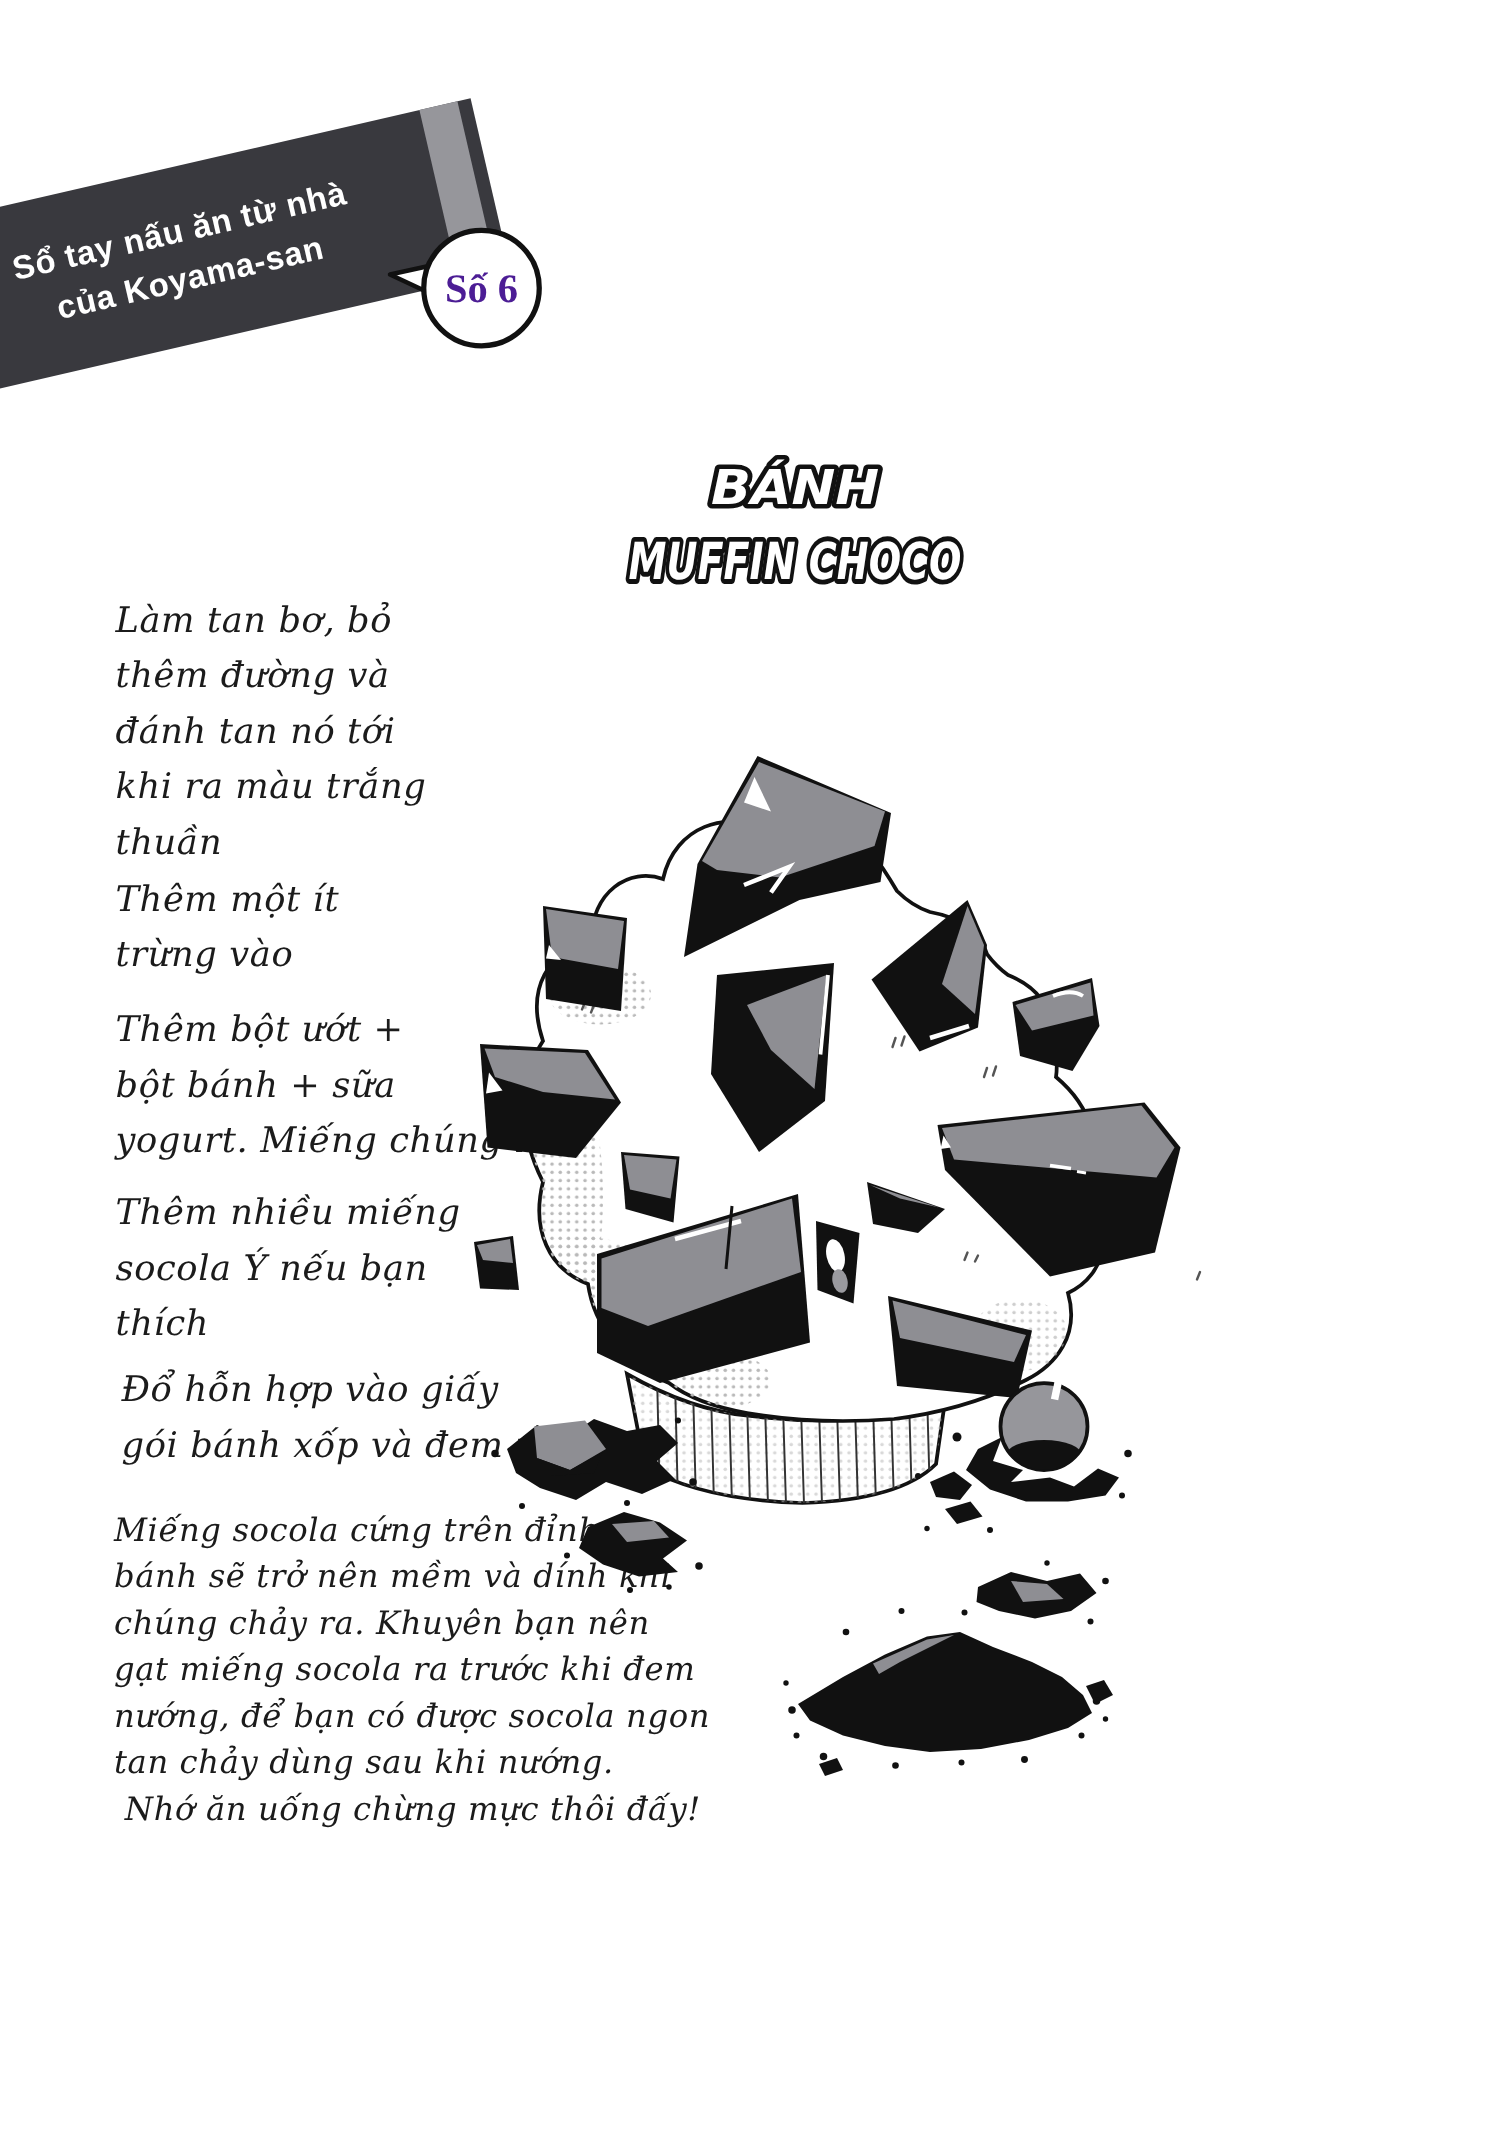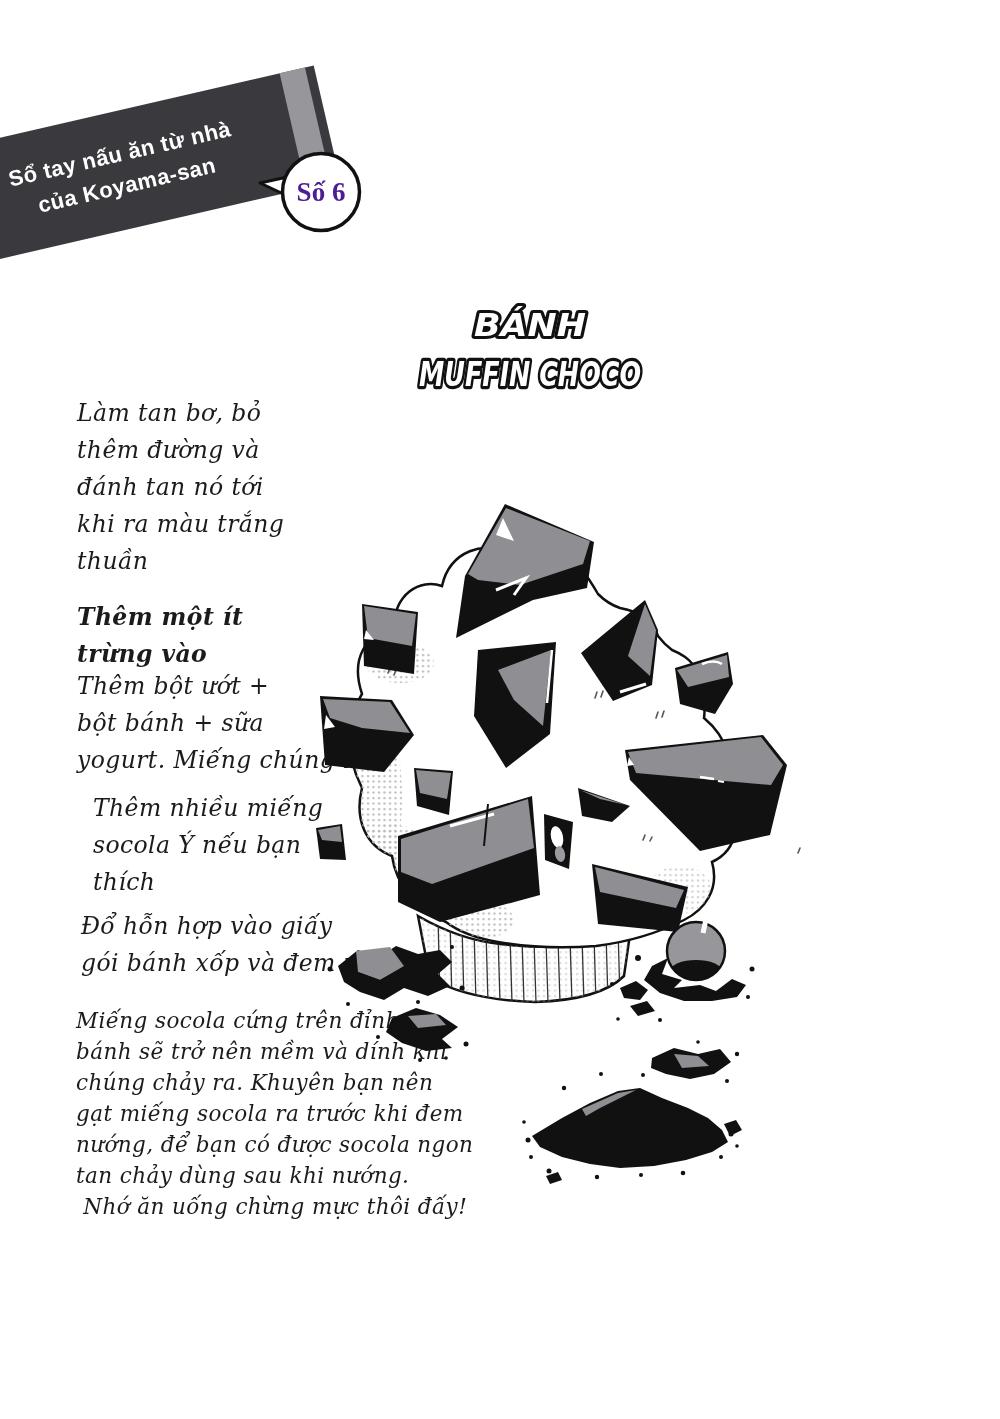--- a/index.html
+++ b/index.html
@@ -42,23 +42,23 @@
     fill:#fff;stroke:#111;paint-order:stroke;stroke-linejoin:round;
   }
   
   .hand{
     position:absolute;color:#1b1b1b;white-space:pre-line;
     font-family:"DejaVu Serif",serif;font-style:italic;letter-spacing:.4px;
   }
   .step{font-size:23.5px;line-height:37px;}
   .note{font-size:21.5px;line-height:31px;}
   .step1{left:77px;top:395px;}
-  .step2{left:77px;top:599px;font-weight:bold;}
+  .step2{left:77px;top:581px;}
   .step3{left:77px;top:668px;}
-  .step4{left:93px;top:790px;}
+  .step4{left:77px;top:790px;}
   .step5{left:81px;top:908px;}
   .note{left:76px;top:1005px;}
   
   .muffin-svg{position:absolute;left:300px;top:488px;}
   .c-black{fill:#111;}
   .c-gray{fill:var(--chunk-gray);}
   .c-white{fill:#fff;}
 </style>
 </head>
 <body>

